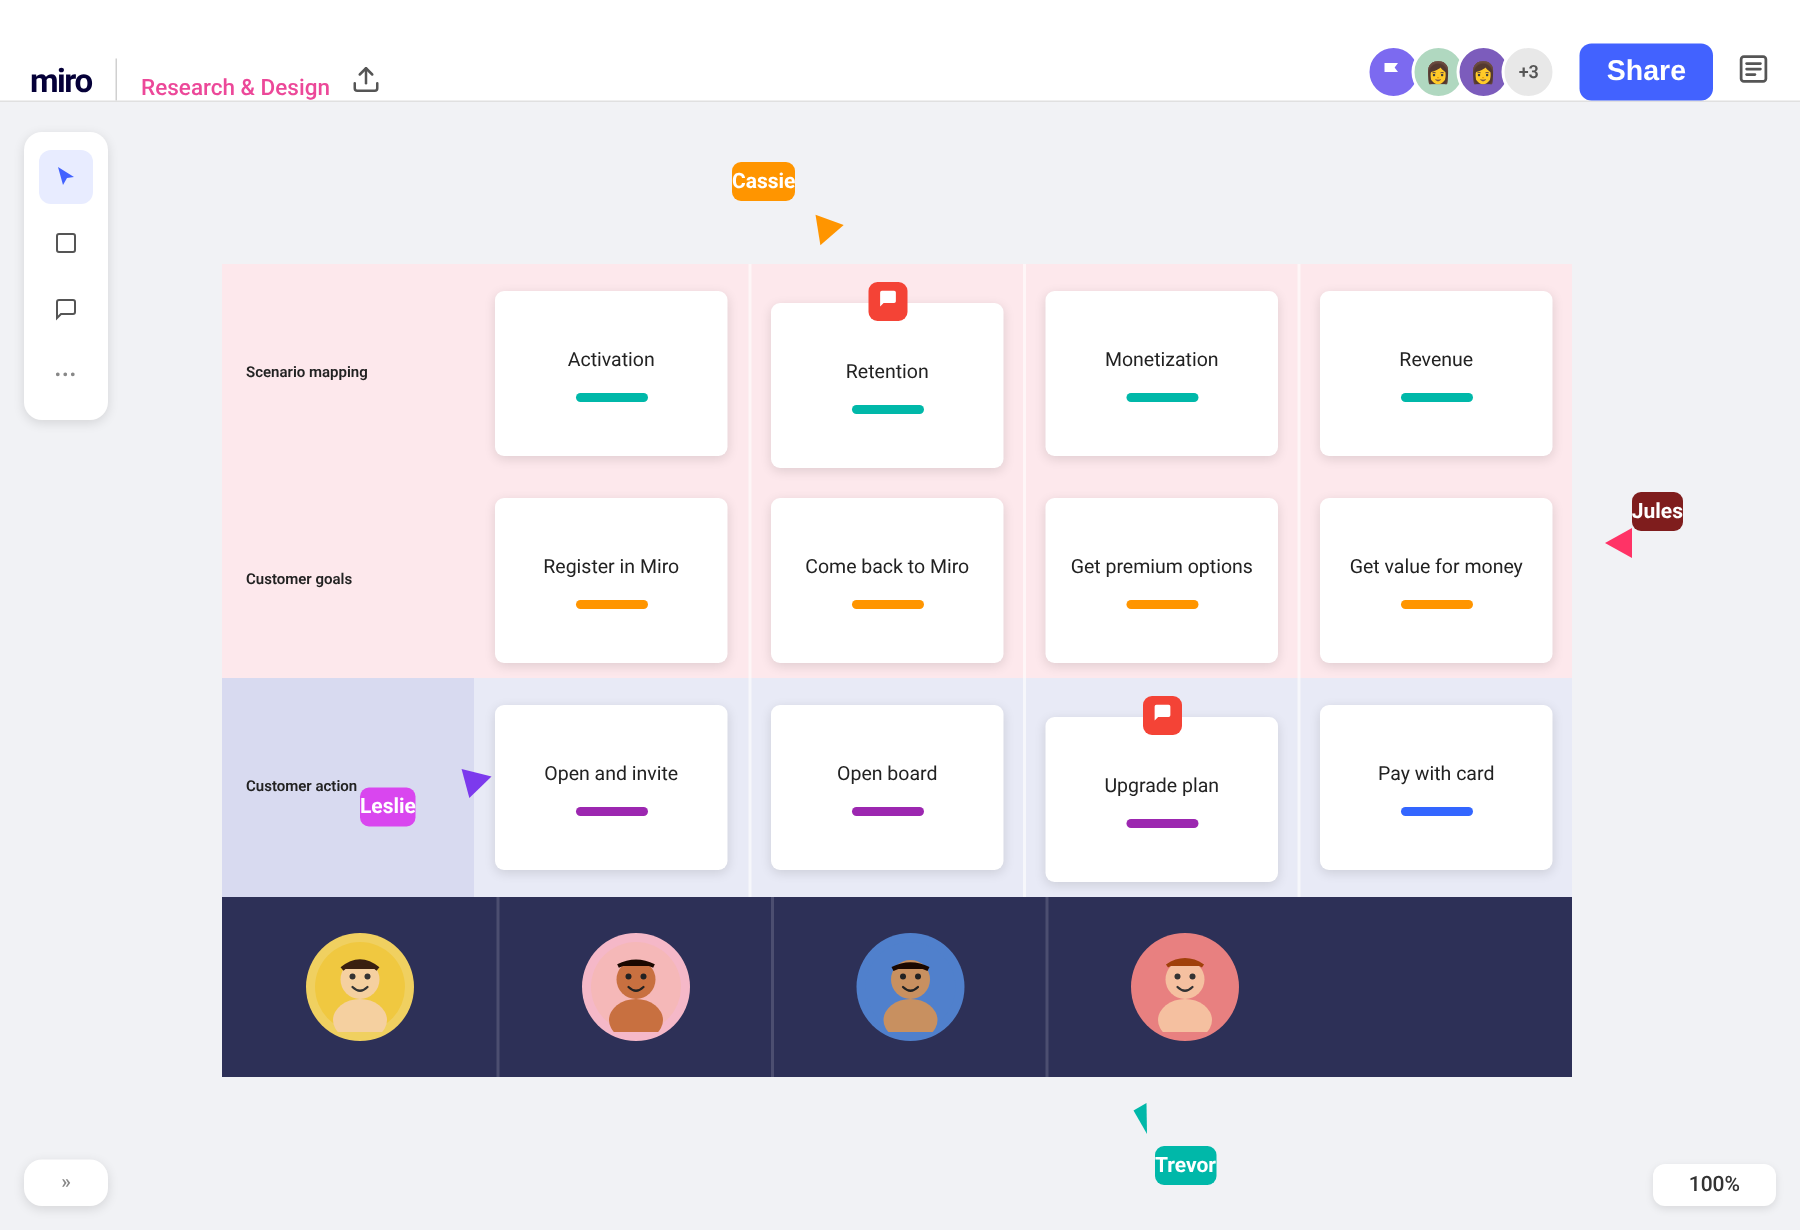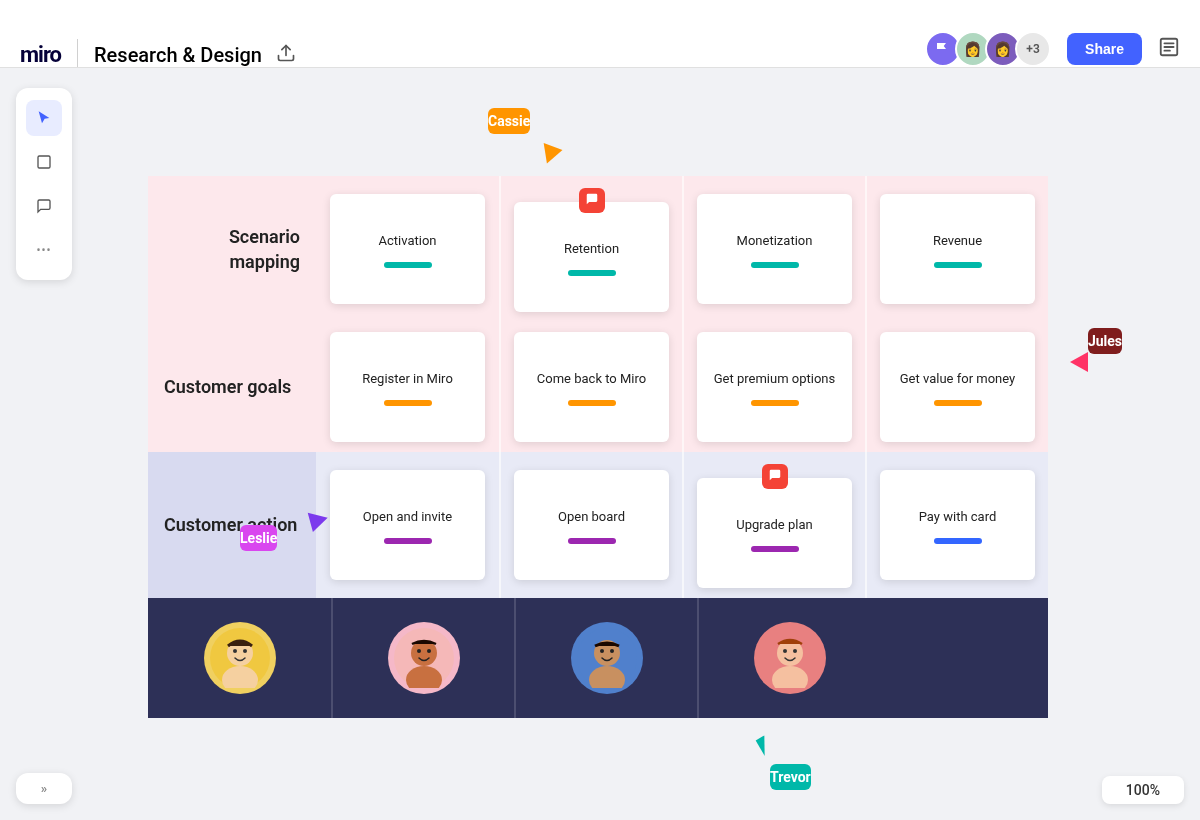--- a/index.html
+++ b/index.html
@@ -30,23 +30,23 @@
       color: #050038;
       letter-spacing: -1px;
     }
     .header-divider {
       width: 1px;
       height: 28px;
       background: #d0d0d0;
       margin: 0 16px;
     }
     .board-title {
-      font-size: 20px;
+      font-size: 15px;
       font-weight: 500;
-      color: #000000;
+      color: #ec4899;
     }
     .upload-icon {
       margin-left: 16px;
       cursor: pointer;
       color: #555;
     }
     .header-right {
       margin-left: auto;
       display: flex;
       align-items: center;
@@ -84,21 +84,21 @@
       justify-content: center;
       border: 2px solid #fff;
       margin-left: -6px;
     }
     .share-btn {
       background: #4262ff;
       color: #fff;
       border: none;
       border-radius: 8px;
       padding: 8px 18px;
-      font-size: 14px;
+      font-size: 19px;
       font-weight: 600;
       cursor: pointer;
       margin-left: 8px;
     }
     .notes-icon {
       margin-left: 8px;
       cursor: pointer;
       color: #555;
     }
 
@@ -261,21 +261,21 @@
       left: 148px;
       width: 900px;
     }
 
     .row-label {
       width: 168px;
       min-height: 120px;
       display: flex;
       align-items: center;
       padding: 16px;
-      font-size: 18px;
+      font-size: 10px;
       font-weight: 600;
       color: #222;
       line-height: 1.4;
       text-align: right;
     }
 
     .row-label.dark {
       color: #fff;
     }
 

